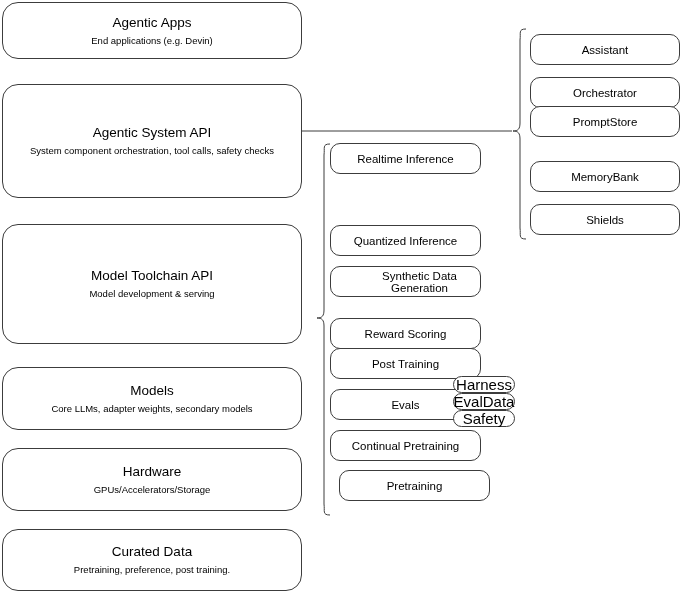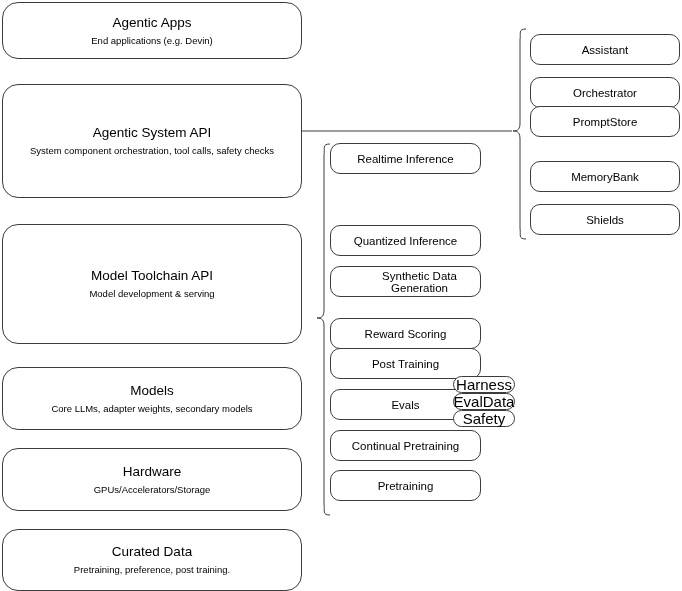--- a/index.html
+++ b/index.html
@@ -174,21 +174,21 @@
   </div>
   <div class="node mid" style="top:348px;">
     <span>Post Training</span>
   </div>
   <div class="node mid" style="top:389px;">
     <span>Evals</span>
   </div>
   <div class="node mid" style="top:430px;">
     <span>Continual Pretraining</span>
   </div>
-  <div class="node mid" style="top:470px;">
+  <div class="node mid" style="top:470px;margin-left:9px;">
     <span>Pretraining</span>
   </div>
 
   <div class="tag" style="top:376px;">
     <span>Harness</span>
   </div>
   <div class="tag" style="top:393px;">
     <span>EvalData</span>
   </div>
   <div class="tag" style="top:410px;">

